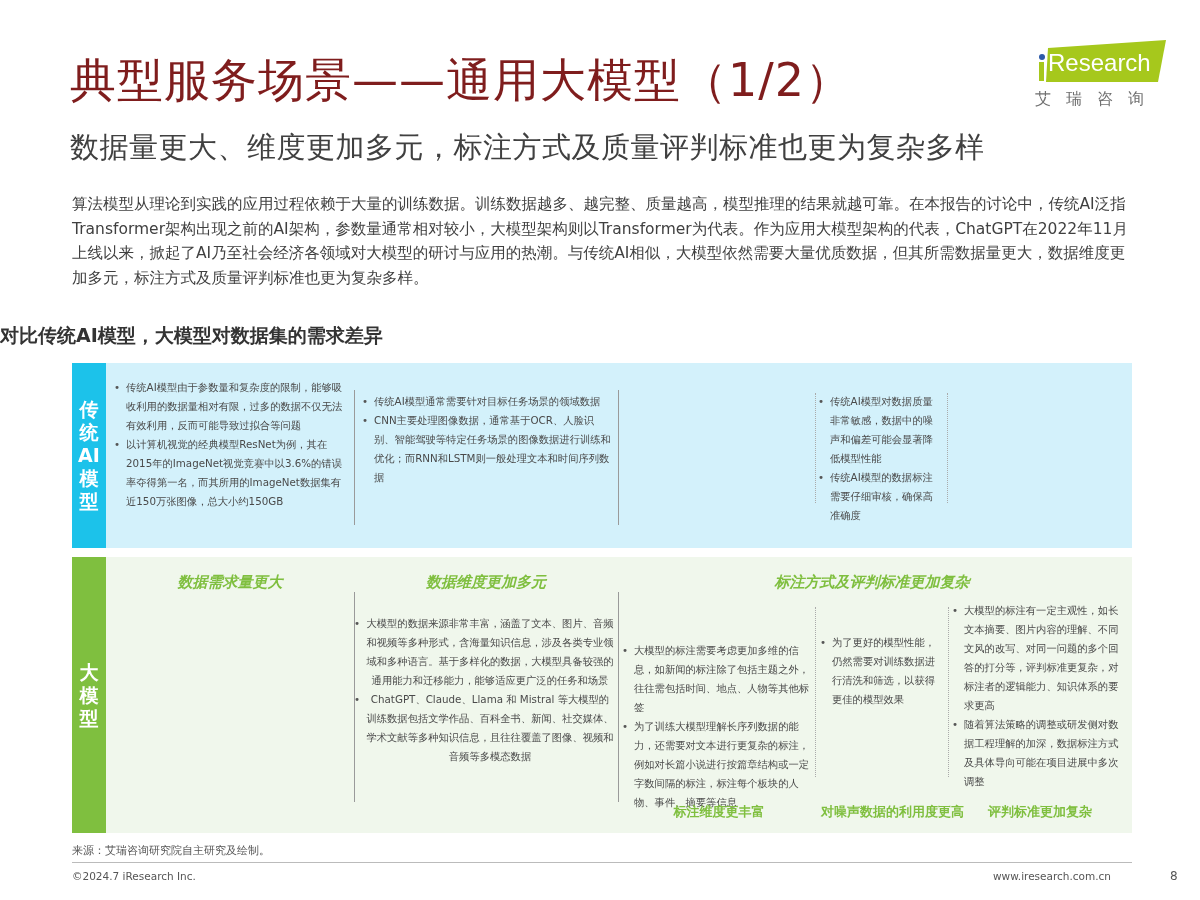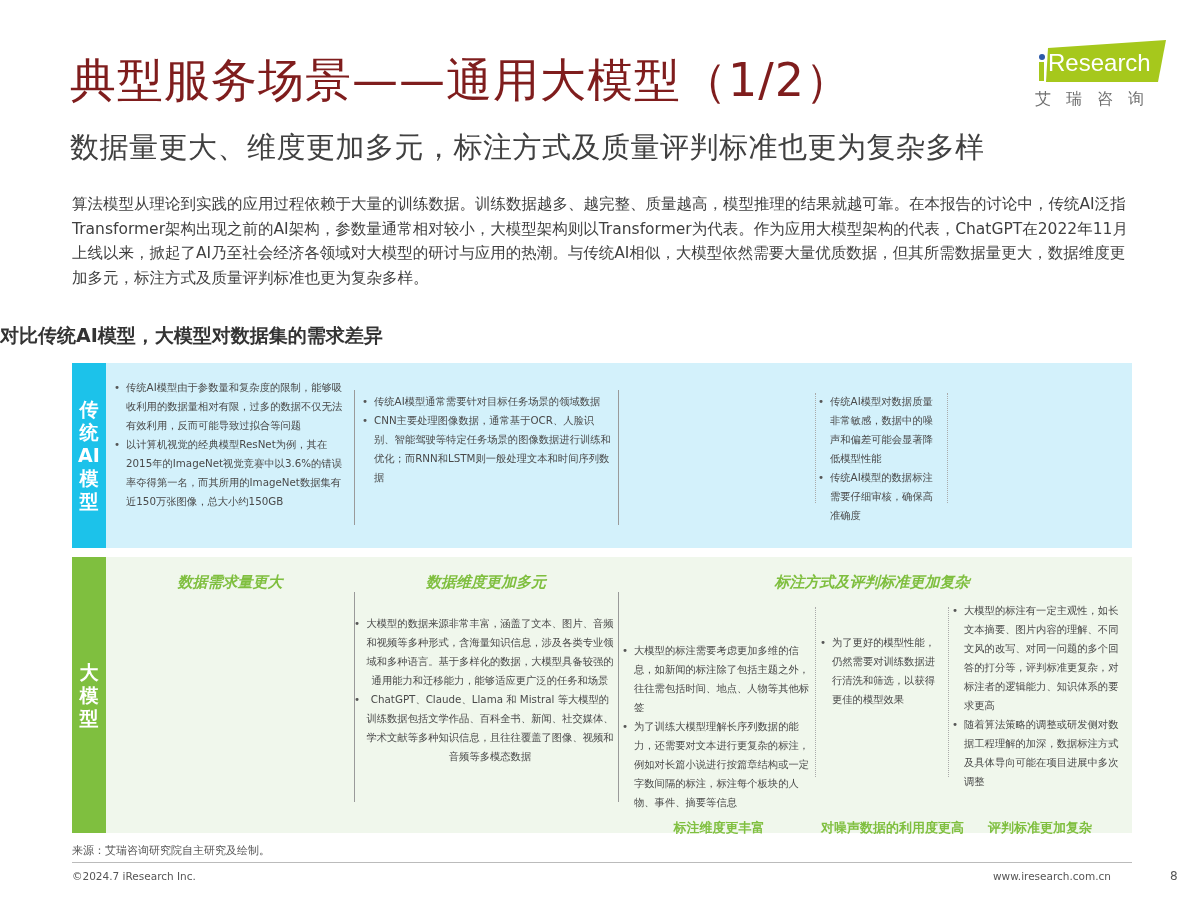--- a/index.html
+++ b/index.html
@@ -31,21 +31,21 @@
 
   .col { position: absolute; font-size: 10.3px; line-height: 19px; color: #4a4a4a; }
   .col ul { list-style: none; }
   .col li { position: relative; padding-left: 12px; }
   .col li::before { content: "•"; position: absolute; left: 0; top: 0; color: #555; }
 
   .vline { position: absolute; width: 1px; background: #9a9a9a; }
   .dline { position: absolute; width: 0; border-left: 1px dotted #aaaaaa; }
 
   .col-head { position: absolute; font-size: 15px; font-weight: bold; color: #7fbf3f; text-align: center; white-space: nowrap; font-style: italic; }
-  .col-foot { position: absolute; font-size: 13px; font-weight: bold; color: #7fbf3f; text-align: center; white-space: nowrap; margin-top: 16px; }
+  .col-foot { position: absolute; font-size: 13px; font-weight: bold; color: #7fbf3f; text-align: center; white-space: nowrap; }
 
   .source { position: absolute; left: 72px; top: 843px; font-size: 11px; color: #555; }
   .footer-line { position: absolute; left: 72px; top: 862px; width: 1060px; height: 1px; background: #bbbbbb; }
   .copyright { position: absolute; left: 72px; top: 870px; font-size: 10.5px; color: #555; }
   .website { position: absolute; left: 993px; top: 870px; font-size: 10.5px; color: #555; }
   .pagenum { position: absolute; left: 1170px; top: 869px; font-size: 12px; color: #555; }
 </style>
 </head>
 <body>
 

